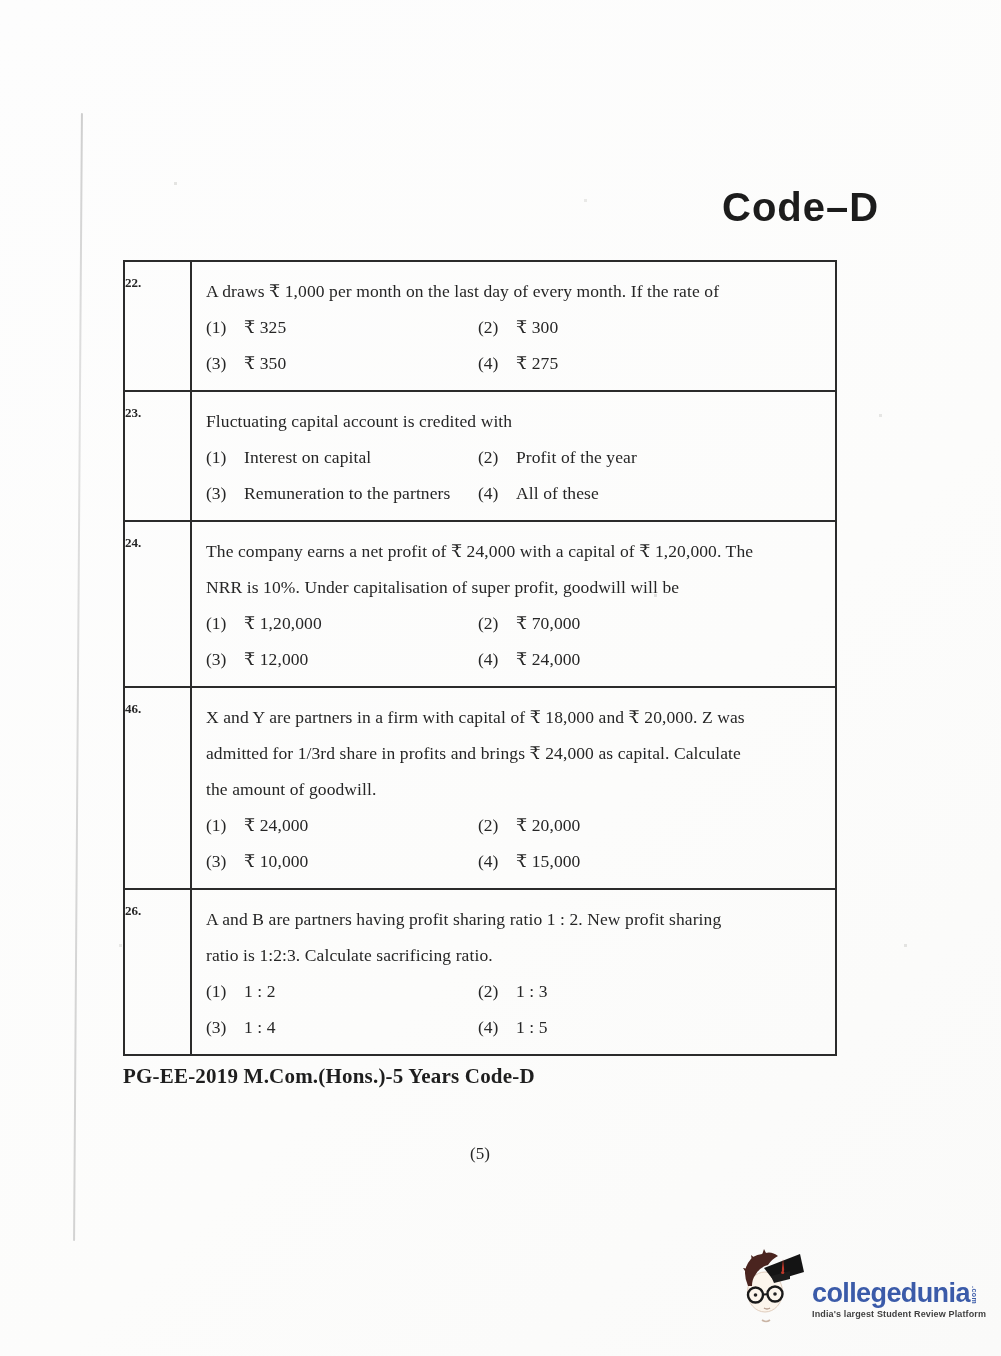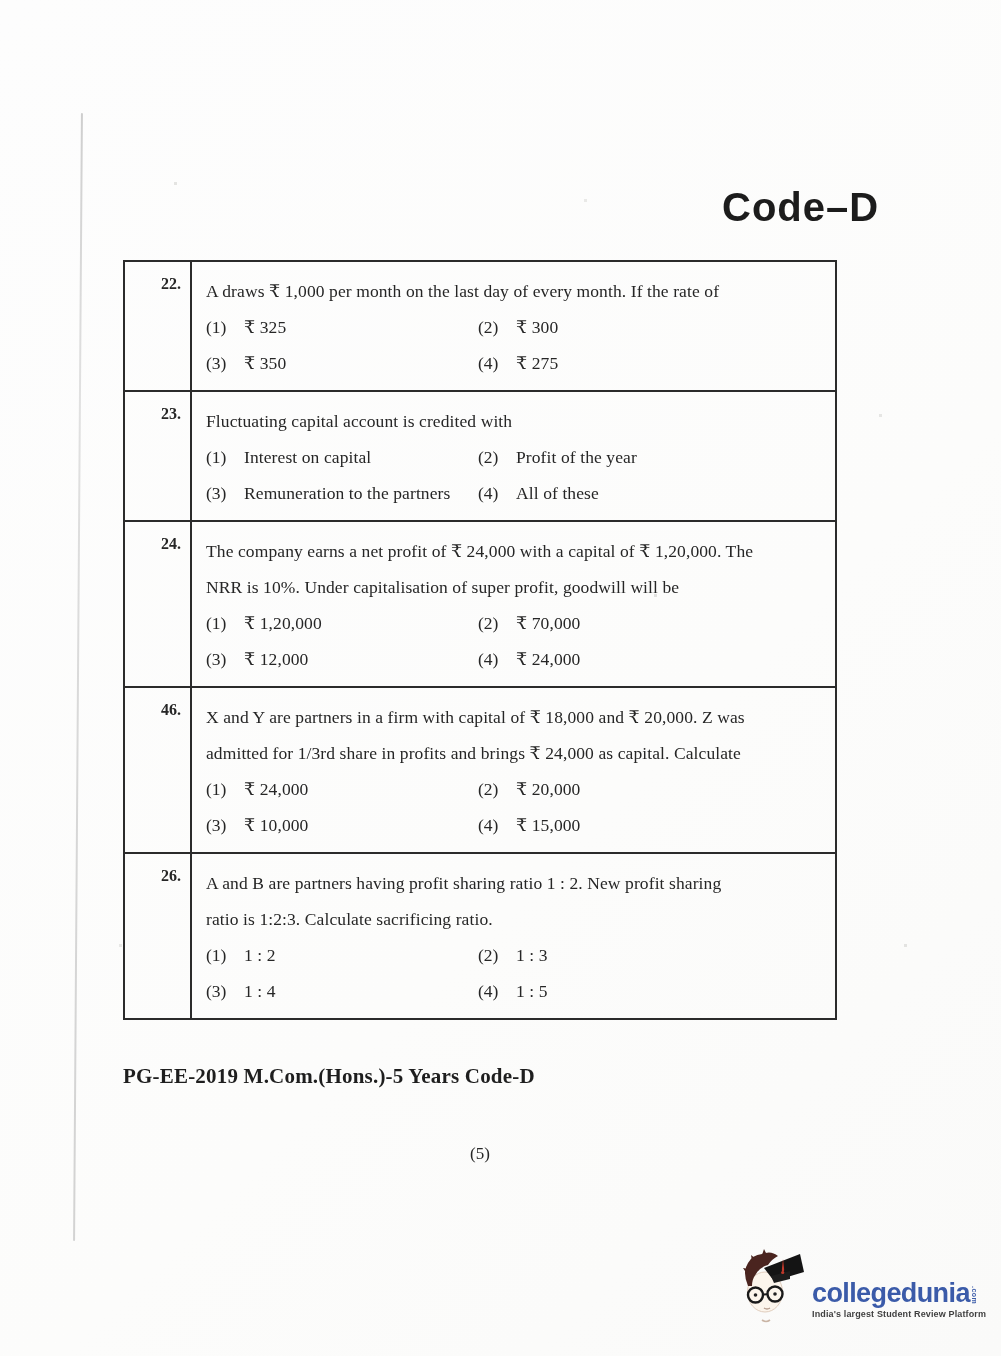--- a/index.html
+++ b/index.html
@@ -40,21 +40,21 @@
   .qt-head{display:flex;border-bottom:2px solid #2b2b2b;height:37px;box-sizing:border-box;}
   .qt-head-no{
     flex:0 0 67px;border-right:2px solid #2b2b2b;box-sizing:border-box;
     font-weight:bold;font-size:14.5px;text-align:center;line-height:16px;padding-top:3px;
   }
   .qt-head-q{flex:1;text-align:center;font-weight:bold;font-size:19.5px;padding-top:8px;letter-spacing:.3px;}
   .qrow{display:flex;border-bottom:2px solid #2b2b2b;box-sizing:border-box;}
   .qrow:last-child{border-bottom:none;}
   .qnum{
     flex:0 0 67px;border-right:2px solid #2b2b2b;box-sizing:border-box;
-    text-align:right;padding:13px 9px 0 0;font-weight:bold;font-size:16px;
+    padding:13px 9px 0 0;font-weight:bold;font-size:13px;
   }
   .qbody{flex:1;padding:11px 4px 9px 14px;box-sizing:border-box;min-width:0;}
   .qtext-line{line-height:36px;font-size:17.5px;white-space:nowrap;letter-spacing:.1px;}
   .opt-row{display:flex;line-height:36px;font-size:17.5px;}
   .opt{display:flex;min-width:272px;padding-right:12px;box-sizing:border-box;}
   .opt-label{flex:0 0 38px;}
   .opt-text{white-space:nowrap;letter-spacing:.1px;}
   
   .footer-line{
     position:absolute;left:123px;top:1064px;
@@ -163,20 +163,21 @@
                 <span class="opt-text">₹ 24,000</span>
               </span>
             </div>
           </div>
         </div>
         <div class="qrow">
           <div class="qnum">46.</div>
           <div class="qbody">
             <div class="qtext-line">X and Y are partners in a firm with capital of ₹ 18,000 and ₹ 20,000. Z was</div>
             <div class="qtext-line">admitted for 1/3rd share in profits and brings ₹ 24,000 as capital. Calculate</div>
+            <div class="qtext-line">the amount of goodwill.</div>
             <div class="opt-row">
               <span class="opt">
                 <span class="opt-label">(1)</span>
                 <span class="opt-text">₹ 24,000</span>
               </span>
               <span class="opt">
                 <span class="opt-label">(2)</span>
                 <span class="opt-text">₹ 20,000</span>
               </span>
             </div>

